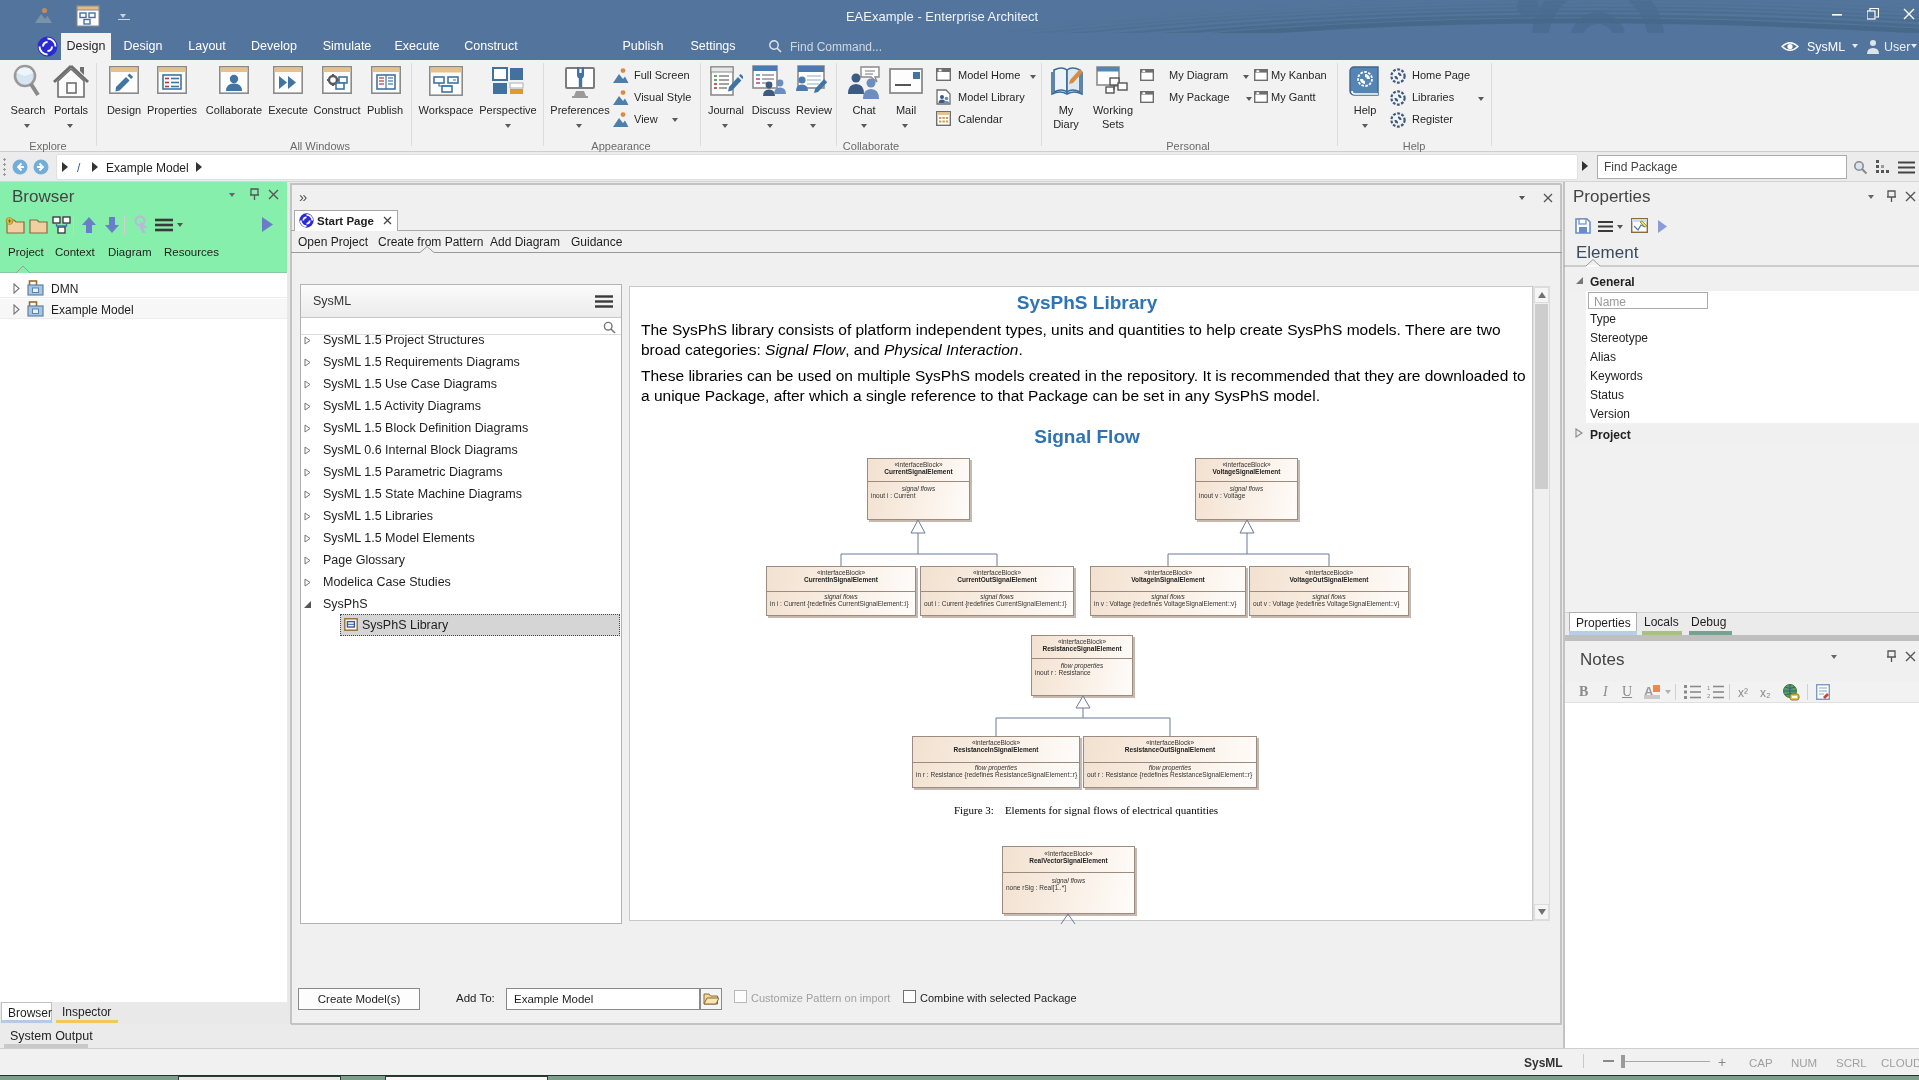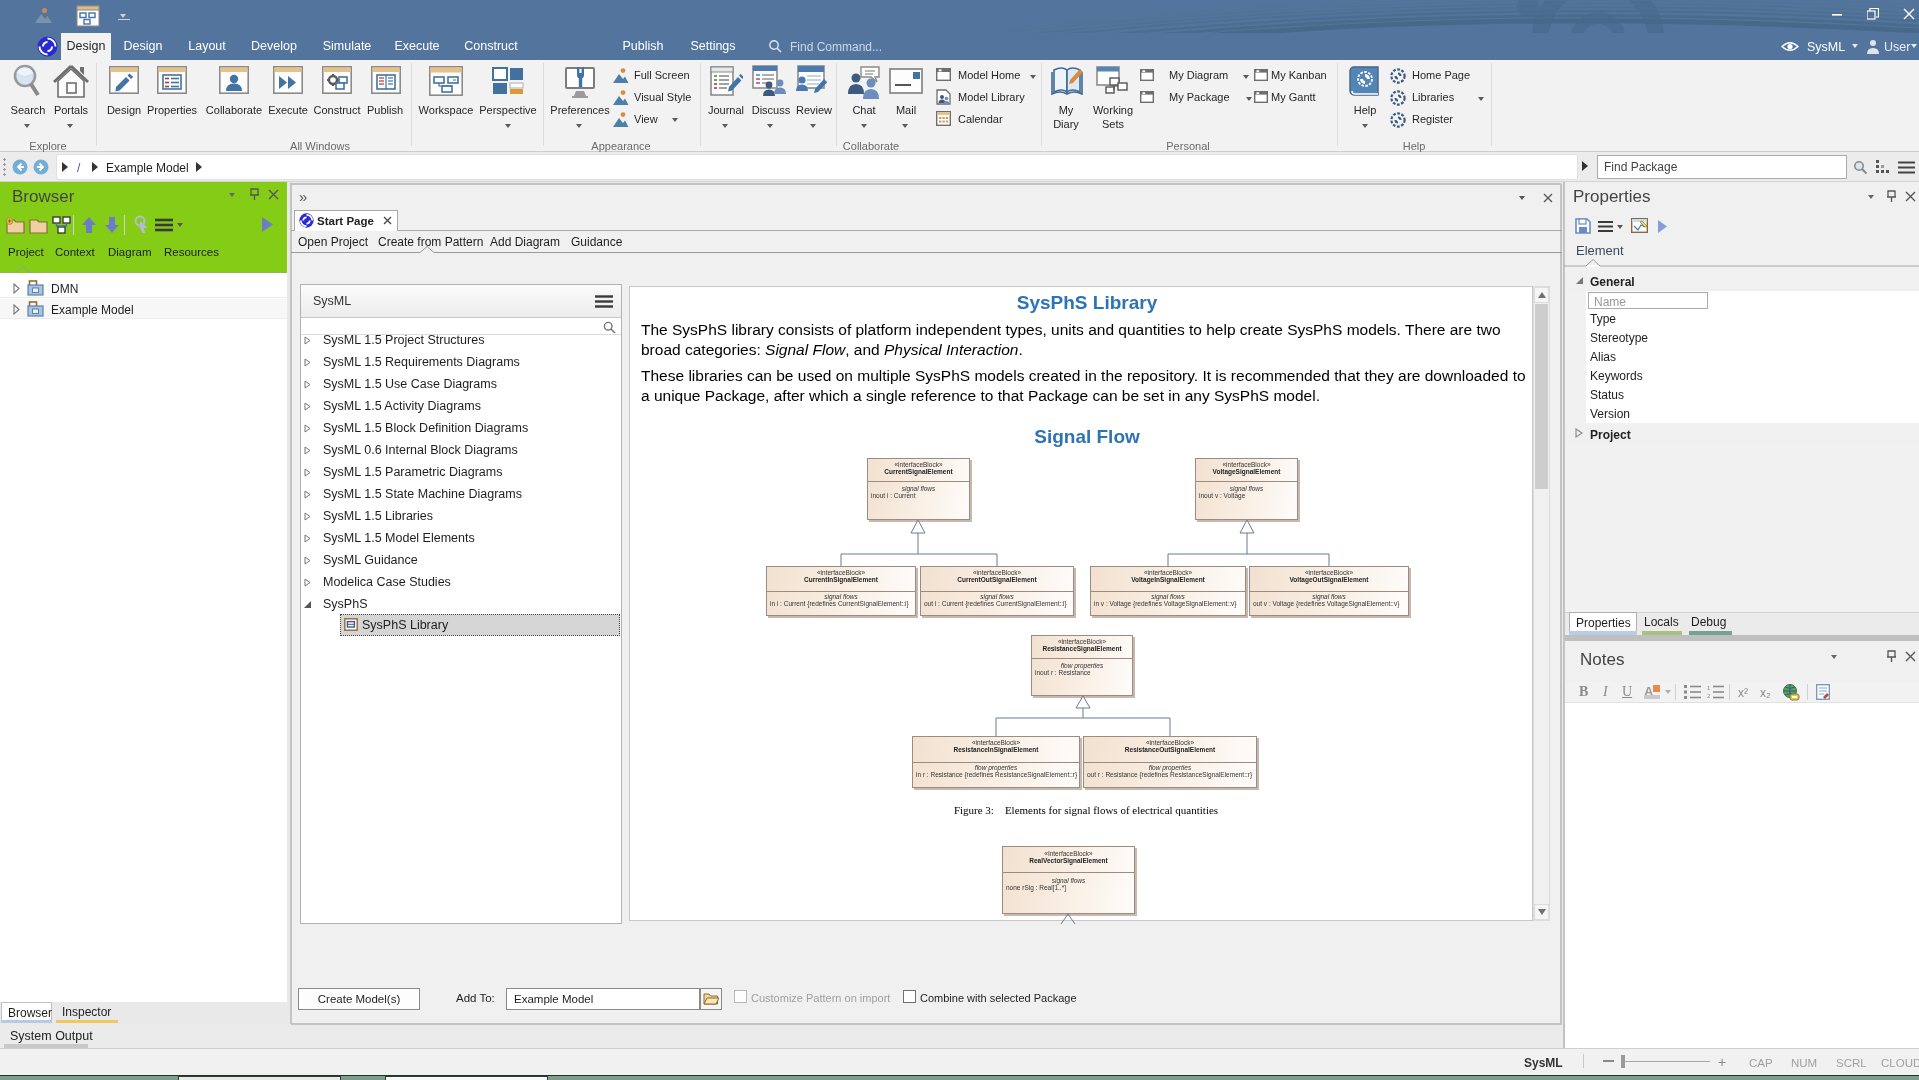--- a/index.html
+++ b/index.html
@@ -21,21 +21,21 @@
 .rlabel2 { position:absolute; font-size:11px; color:#262626; }
 .dar { position:absolute; width:0; height:0; border-left:3.5px solid transparent; border-right:3.5px solid transparent; border-top:4px solid #5a5a5a; }
 
 
 #crumb { left:0; top:152px; width:1919px; height:30px; background:#ececec; border-bottom:1px solid #d4d4d4; }
 #crumb-inner { left:56px; top:2px; width:1522px; height:26px; background:#ffffff; border:1px solid #e0e0e0; border-radius:2px; }
 .bcarrow { width:0; height:0; border-top:5px solid transparent; border-bottom:5px solid transparent; border-left:6px solid #333333; position:absolute; }
 #findpkg { left:1597px; top:3px; width:250px; height:24px; background:#ffffff; border:1px solid #ababab; font-size:12px; color:#444; padding:4px 6px; }
 
 
-#leftpanel { left:0; top:182px; width:287px; height:842px; background:#84cc16; }
+#leftpanel { left:0; top:182px; width:287px; height:842px; background:#86efac; }
 .treerow { position:absolute; left:0; width:287px; height:20px; border-bottom:1px solid #ededed; }
 .lptab { position:absolute; top:0; font-size:11.5px; color:#1e1e1e; }
 
 
 #centerpanel { left:290px; top:183px; width:1271px; height:841px; background:#f0f0f0; border:1px solid #c3c3c3; }
 .subnav { position:absolute; top:51px; font-size:12px; color:#1e1e1e; }
 
 
 #plist { position:absolute; left:9px; top:100px; width:322px; height:640px; background:#ffffff; border:1px solid #b3b3b3; }
 #plist-head { position:absolute; left:0; top:0; width:320px; height:33px; background:linear-gradient(#fbfbfb,#ececec); border-bottom:1px solid #c8c8c8; }
@@ -93,20 +93,21 @@
   </svg>
   <svg class="abs" style="left:76px;top:5px" width="24" height="22" viewBox="0 0 24 22">
     <rect x="1" y="1" width="22" height="20" fill="#fdfdfd" stroke="#8a8a8a"></rect>
     <rect x="1" y="1" width="22" height="4" fill="#e2bc83" stroke="#8a8a8a"></rect>
     <rect x="4" y="8" width="6" height="4.5" fill="none" stroke="#4472a8" stroke-width="1.4"></rect>
     <rect x="13" y="8" width="6" height="4.5" fill="none" stroke="#4472a8" stroke-width="1.4"></rect>
     <rect x="8" y="14.5" width="6" height="4.5" fill="none" stroke="#4472a8" stroke-width="1.4"></rect>
   </svg>
   <div class="abs" style="left:118px;top:8px;width:12px;height:12px;border-bottom:1px solid #c9d4e0;"></div>
   <div class="abs dar" style="left:120px;top:14px;border-top-color:#c9d4e0"></div>
+  <div id="title-text" class="abs">EAExample - Enterprise Architect</div>
   <div class="wbtn abs" style="left:1820px;top:3px;"><svg width="11" height="11" viewBox="0 0 11 11">
         <rect x="0" y="5" width="10" height="1.6" fill="#fff"></rect>
       </svg></div>
   <div class="wbtn abs" style="left:1856px;top:3px;"><svg width="12" height="12" viewBox="0 0 12 12">
         <rect x="0" y="3" width="8" height="8" fill="none" stroke="#fff" stroke-width="1.2"></rect>
         <path d="M3 3 V0.5 H11.5 V9 H9" fill="none" stroke="#fff" stroke-width="1.2"></path>
       </svg></div>
   <div class="wbtn abs" style="left:1892px;top:3px;"><svg width="12" height="12" viewBox="0 0 12 12">
         <path d="M1 1 L11 11 M11 1 L1 11" stroke="#fff" stroke-width="1.4"></path>
       </svg></div>
@@ -678,21 +679,21 @@
         <path d="M1 1 L6 4.5 L1 8 Z" fill="none" stroke="#777" stroke-width="1"></path>
       </svg>
     <div class="pitem" style="top:224px;">SysML 1.5 Libraries</div>
     <svg class="parr-x abs" style="left:3px;top:249px" width="7" height="9" viewBox="0 0 7 9">
         <path d="M1 1 L6 4.5 L1 8 Z" fill="none" stroke="#777" stroke-width="1"></path>
       </svg>
     <div class="pitem" style="top:246px;">SysML 1.5 Model Elements</div>
     <svg class="parr-x abs" style="left:3px;top:271px" width="7" height="9" viewBox="0 0 7 9">
         <path d="M1 1 L6 4.5 L1 8 Z" fill="none" stroke="#777" stroke-width="1"></path>
       </svg>
-    <div class="pitem" style="top:268px;">SysML Guidance</div>
+    <div class="pitem" style="top:268px;">Page Glossary</div>
     <svg class="parr-x abs" style="left:3px;top:293px" width="7" height="9" viewBox="0 0 7 9">
         <path d="M1 1 L6 4.5 L1 8 Z" fill="none" stroke="#777" stroke-width="1"></path>
       </svg>
     <div class="pitem" style="top:290px;">Modelica Case Studies</div>
     <svg class="abs" style="left:2px;top:315px" width="9" height="9" viewBox="0 0 9 9">
         <path d="M8 1 L8 8 L1 8 Z" fill="#555"></path>
       </svg>
     <div class="pitem" style="top:312px;">SysPhS</div>
     <div class="abs" style="left:39px;top:329px;width:280px;height:22px;background:#d5d5d5;border:1px dotted #4a4a4a;"></div>
     <svg class="abs" style="left:43px;top:333px" width="14" height="13" viewBox="0 0 14 13">
@@ -864,21 +865,21 @@
   <svg class="abs" style="left:67px;top:36px" width="17" height="15" viewBox="0 0 17 15">
       <rect x="0.7" y="0.7" width="15.6" height="13.6" fill="#fff" stroke="#8a6a3a" stroke-width="1.4"></rect>
       <rect x="1" y="1" width="15" height="3" fill="#c8ddf0"></rect>
       <path d="M3 8 l4 4 l3 -5 l4 2" stroke="#4a7ab0" fill="none" stroke-width="1.2"></path>
       <path d="M9 4 l5 5 l2 -1 l-5 -5 Z" fill="#f0e060" stroke="#8a8a2a" stroke-width="0.8"></path>
     </svg>
   <svg class="abs" style="left:93px;top:37px" width="11" height="15" viewBox="0 0 11 15">
       <path d="M1 1 L10 7.5 L1 14 Z" fill="#8a9cd8"></path>
     </svg>
 
-  <div class="abs" style="left:12px;top:61px;font-size:13px;color:#3d4a5c;">Element</div>
+  <div class="abs" style="left:12px;top:61px;font-size:17px;color:#3d4a5c;">Element</div>
   <svg class="abs" style="left:0px;top:77px" width="356" height="8" viewBox="0 0 356 8">
       <path d="M0 7 H22 L29 0.5 L36 7 H356" fill="none" stroke="#9a9a9a" stroke-width="1"></path>
     </svg>
   <div class="abs" style="left:1px;top:85px;width:355px;height:345px;background:#f1f1f1;"></div>
   <div class="abs" style="left:22px;top:109px;width:334px;height:132px;background:#ffffff;"></div>
 
   <div class="abs" style="left:1px;top:90px;width:355px;height:19px;background:#f0f0f0;"></div>
   <svg class="abs" style="left:11px;top:94px" width="9" height="9" viewBox="0 0 9 9">
       <path d="M8 1 L8 8 L1 8 Z" fill="#777"></path>
     </svg>

